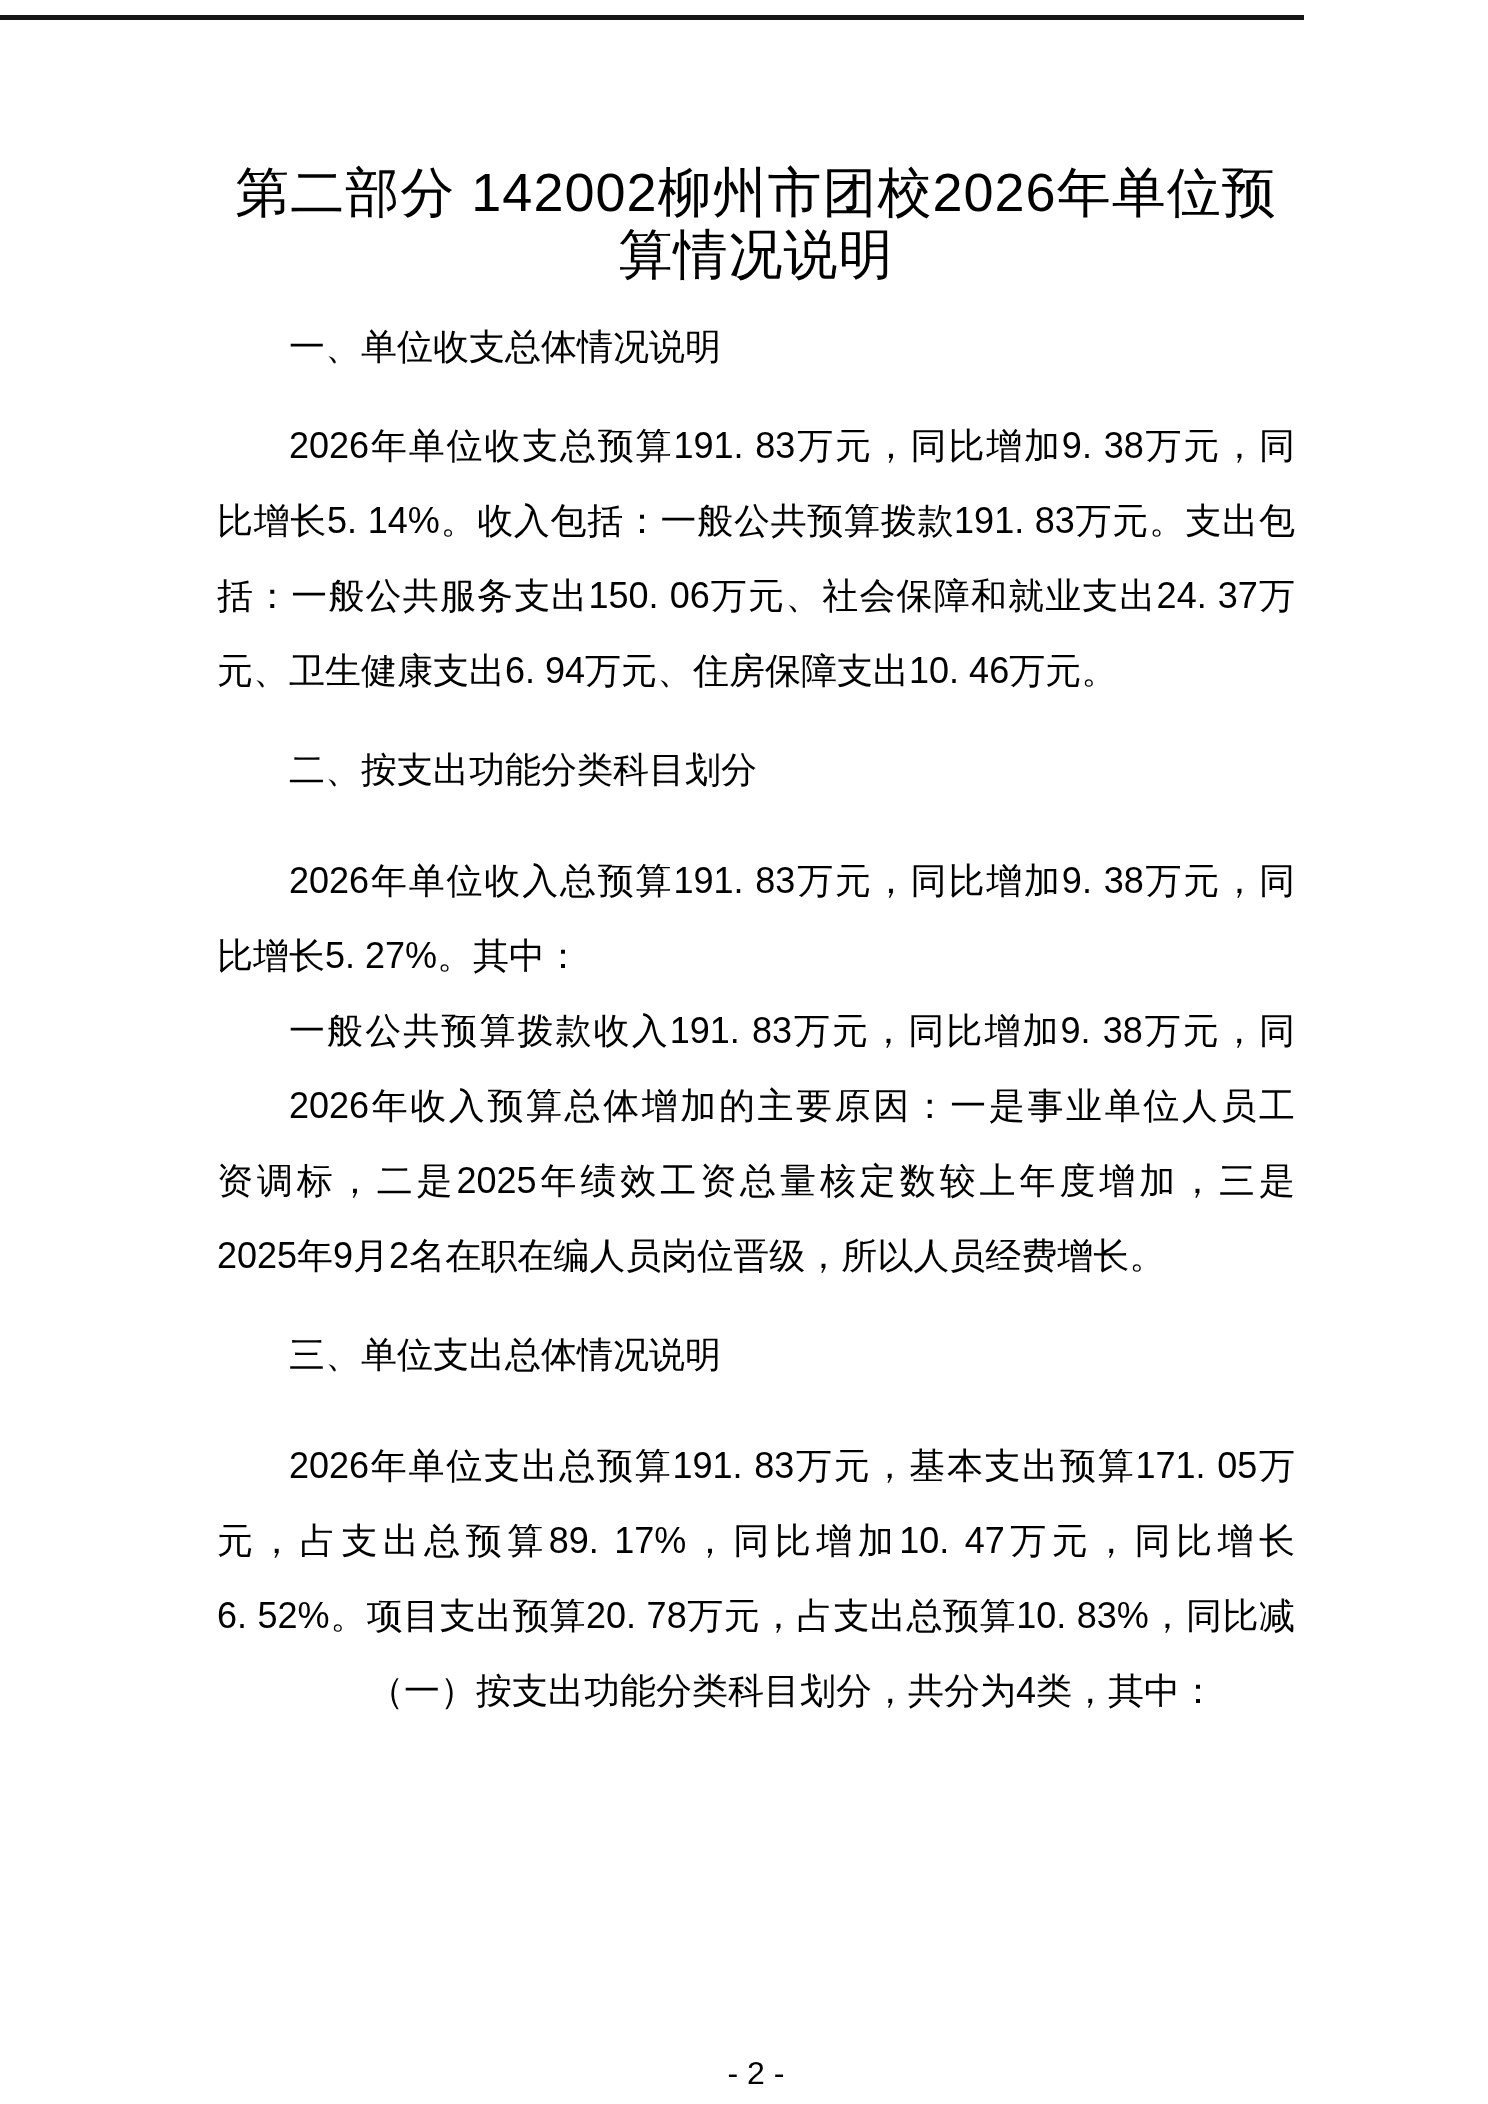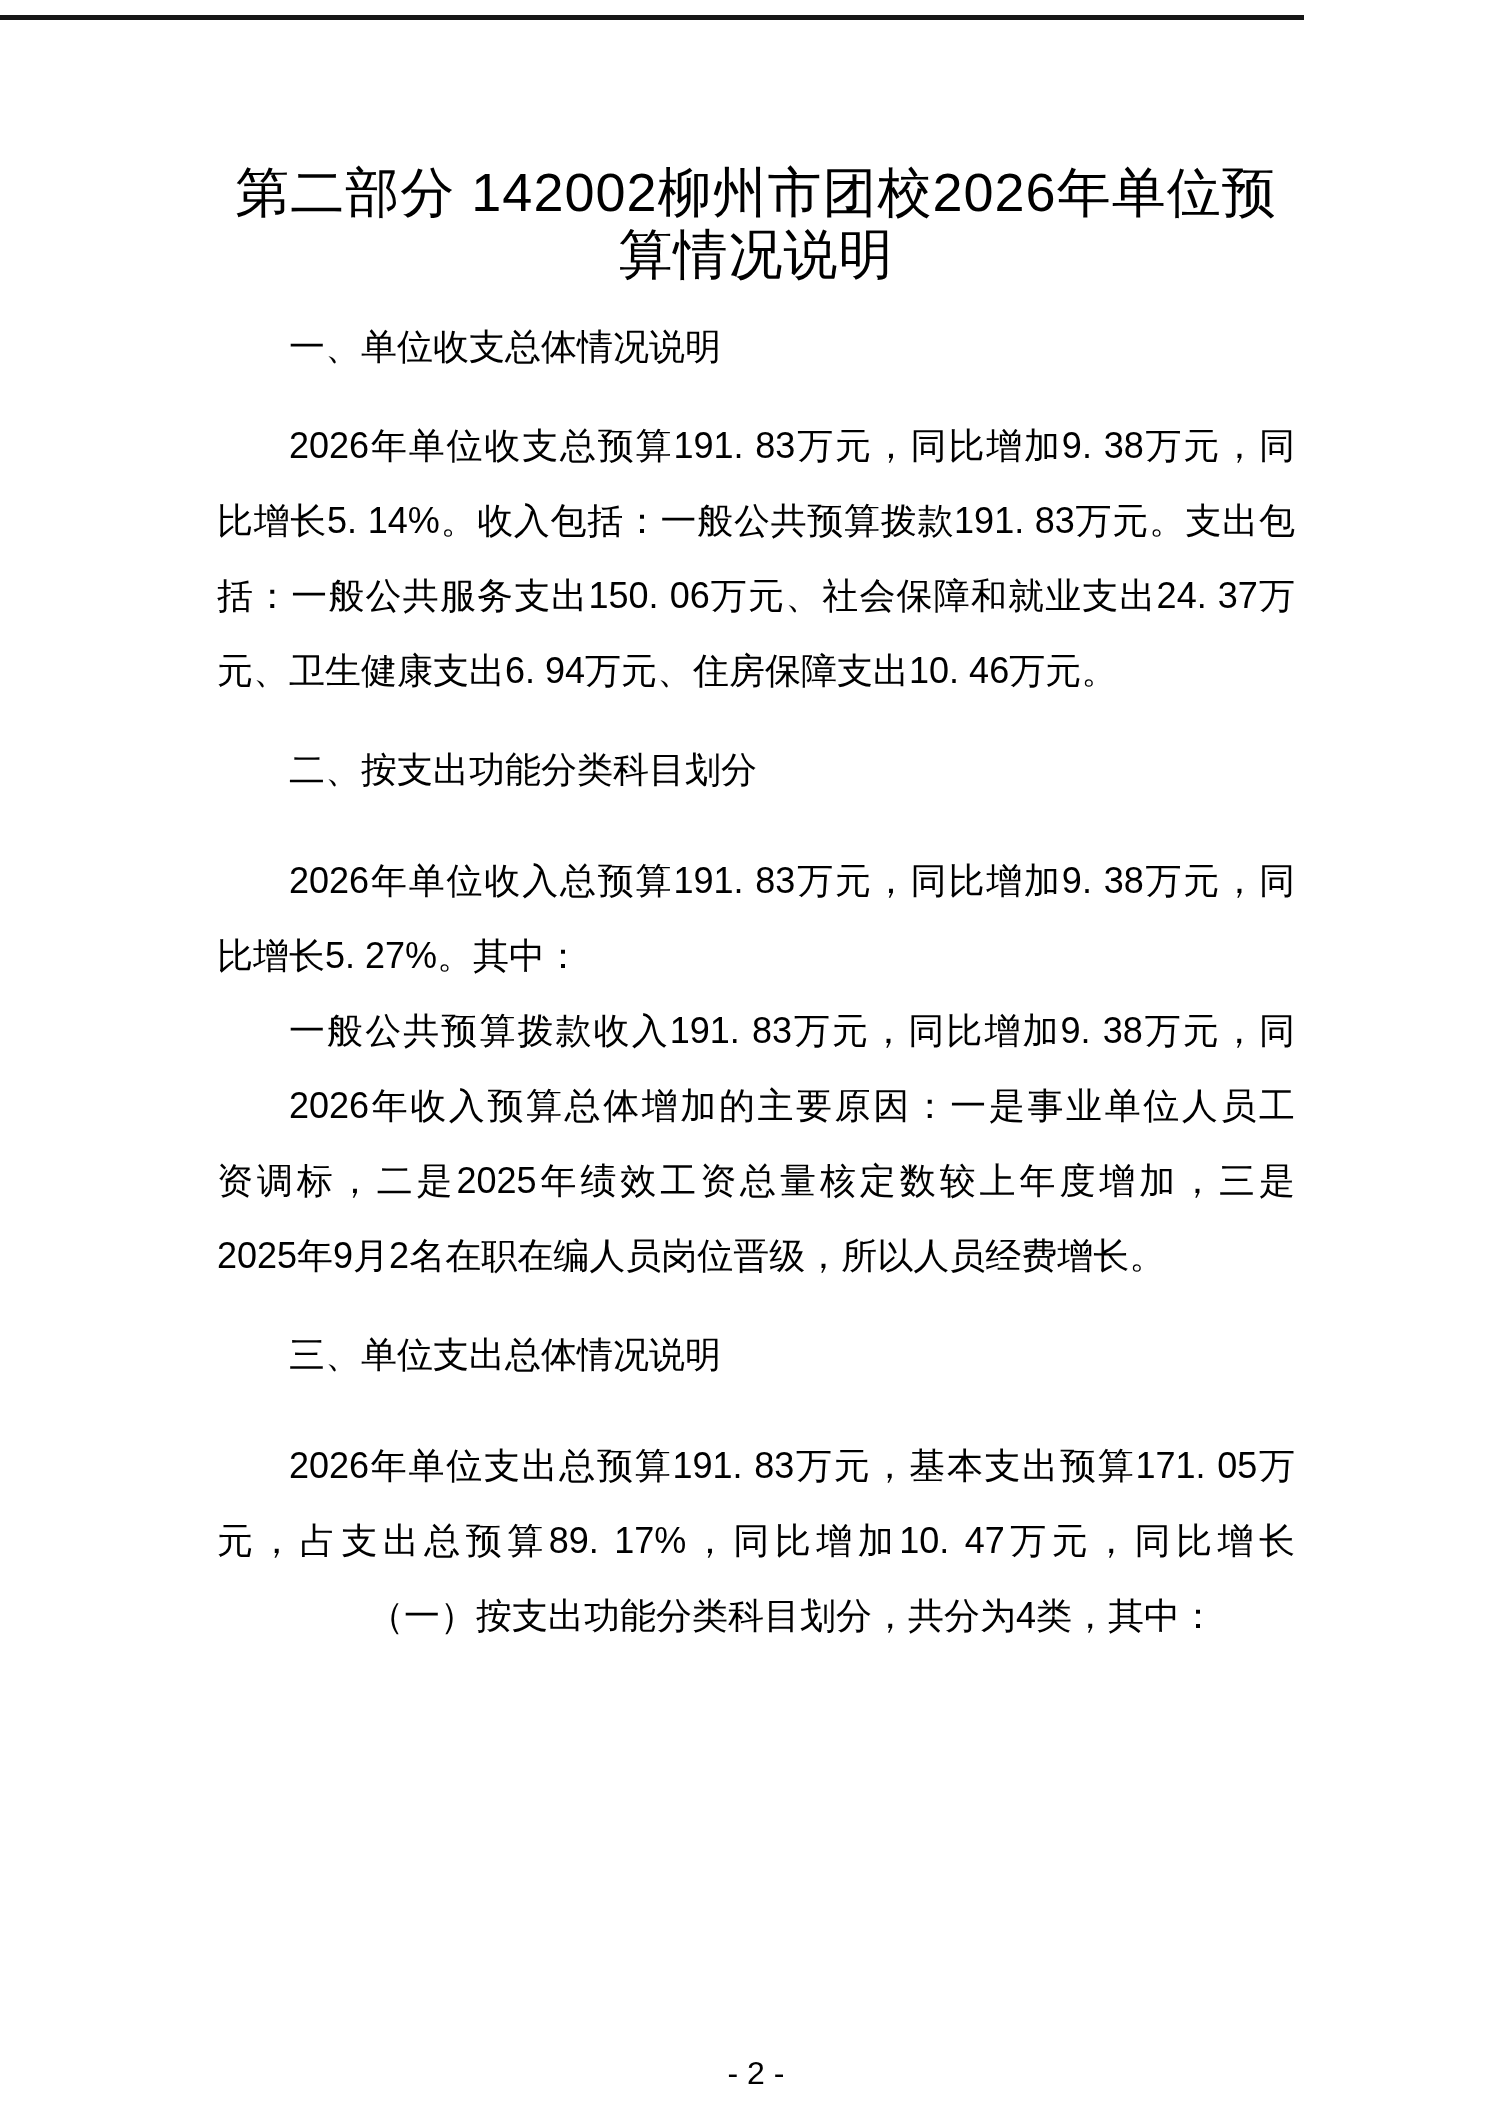--- a/index.html
+++ b/index.html
@@ -83,19 +83,20 @@
     <div class="line ind just">一般公共预算拨款收入191. 83万元，同比增加9. 38万元，同</div>
 
     <div class="line ind just">2026年收入预算总体增加的主要原因：一是事业单位人员工</div>
     <div class="line just">资调标，二是2025年绩效工资总量核定数较上年度增加，三是</div>
     <div class="line">2025年9月2名在职在编人员岗位晋级，所以人员经费增长。</div>
 
     <div class="heading wide">三、单位支出总体情况说明</div>
 
     <div class="line ind just">2026年单位支出总预算191. 83万元，基本支出预算171. 05万</div>
     <div class="line just">元，占支出总预算89. 17%，同比增加10. 47万元，同比增长</div>
+    <div class="line just">6. 52%。项目支出预算20. 78万元，占支出总预算10. 83%，同比减</div>
 
     <div class="line ind">（一）按支出功能分类科目划分，共分为4类，其中：</div>
 
   </div>
 
   <div class="footer">- 2 -</div>
 </div>
 
 </body></html>

